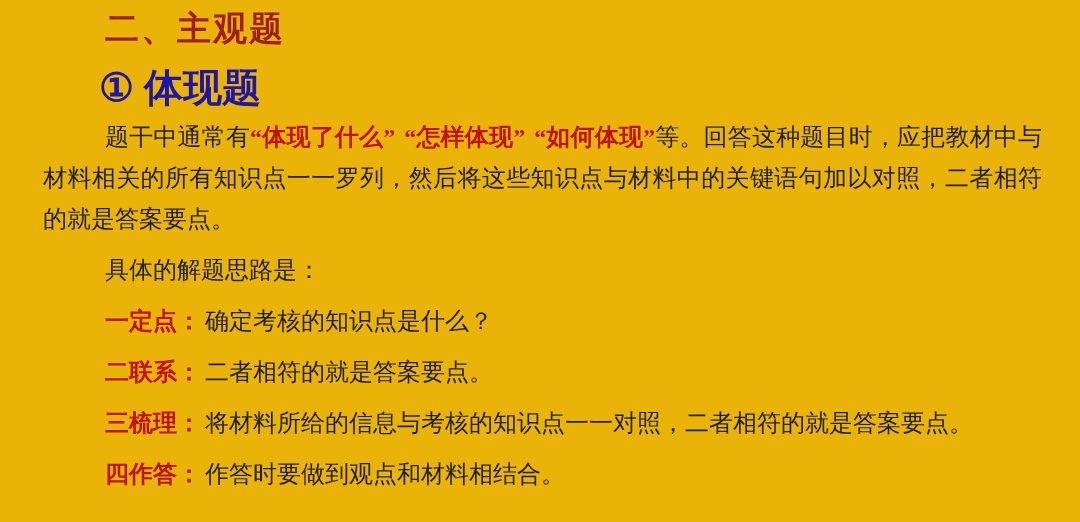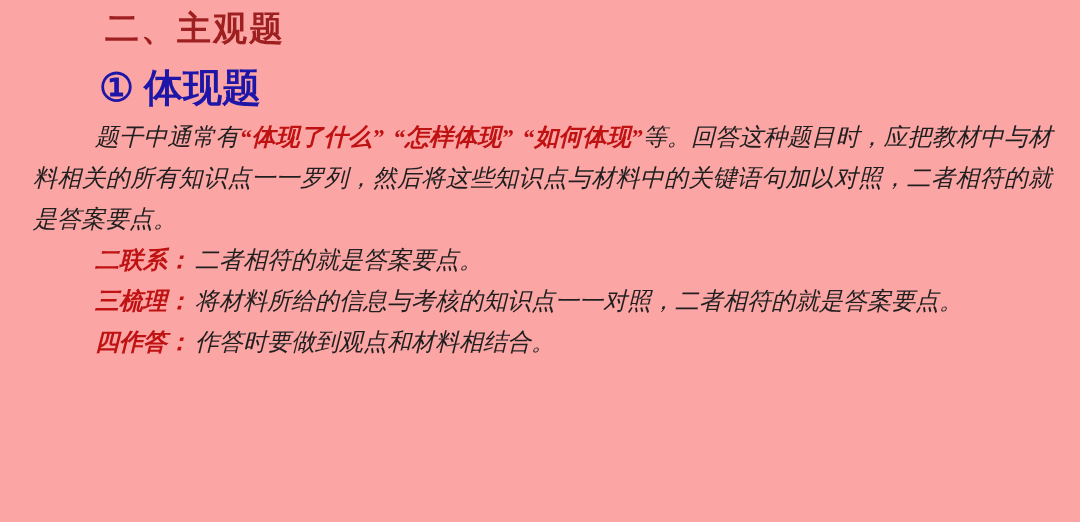--- a/index.html
+++ b/index.html
@@ -1,21 +1,21 @@
 <!DOCTYPE html>
 <html><head>
 <meta charset="utf-8">
 <style>
   * { margin: 0; padding: 0; box-sizing: border-box; }
   html, body { width: 1080px; height: 522px; background: #ffffff; overflow: hidden; }
   body { font-family: "Liberation Serif", serif; color: #1f1f1f; }
 
   .page {
     width: 1080px; height: 522px;
-    background: #fca5a5;
+    background: #eab308;
     padding: 6px 28px 0 33px;
   }
 
   .doc-title {
     margin: 2px 0 0 72px;
     font-family: "Liberation Sans", sans-serif;
     font-weight: 700;
     font-size: 34px;
     line-height: 40px;
     letter-spacing: 2px;
@@ -32,21 +32,21 @@
   }
   .section-heading .num { margin-right: 10px; }
 
   .body-text {
     margin-top: 11px;
     font-size: 24px;
     line-height: 41px;
     text-align: justify;
   }
 
-  .para { margin: 0; text-indent: 62px; font-style: italic; }
+  .para { margin: 10px; text-indent: 62px; }
 
   .red-em {
     color: #BF1212;
     font-weight: 700;
   }
   .quote { margin-right: 9px; }
   .quote.last { margin-right: 0; }
 
   .step-label {
     color: #BF1212;
@@ -63,21 +63,23 @@
 
   <h2 class="section-heading">
     <span class="num">①</span><span>体现题</span>
   </h2>
 
   <div class="body-text">
 
     <p class="para"><span>题干中通常有</span><span class="red-em quote">“体现了什么”</span><span class="red-em quote">“怎样体现”</span><span class="red-em quote last">“如何体现”</span><span>等。回答这种题目时，应把教材中与材料相关的所有知识点一一罗列，然后将这些知识点与材料中的关键语句加以对照，二者相符的就是答案要点。</span></p>
 
 
+    <p class="para">具体的解题思路是：</p>
 
+    <p class="para"><span class="step-label">一定点：</span><span>确定考核的知识点是什么？</span></p>
 
     <p class="para"><span class="step-label">二联系：</span><span>二者相符的就是答案要点。</span></p>
 
     <p class="para"><span class="step-label">三梳理：</span><span>将材料所给的信息与考核的知识点一一对照，二者相符的就是答案要点。</span></p>
 
     <p class="para"><span class="step-label">四作答：</span><span>作答时要做到观点和材料相结合。</span></p>
 
   </div>
 </div>
 

